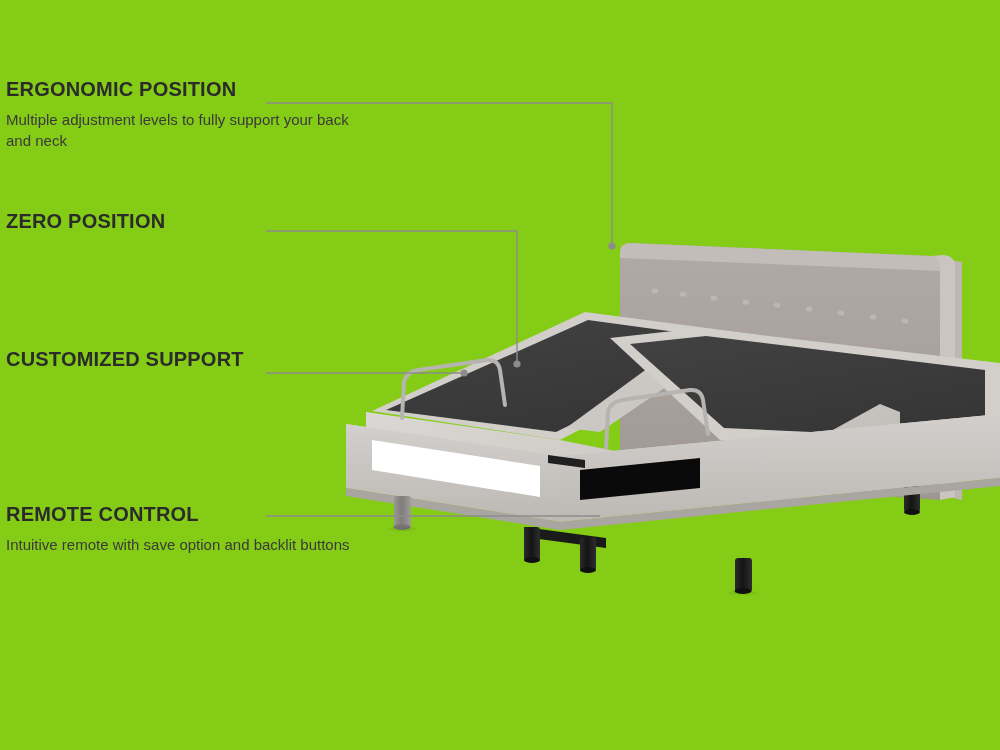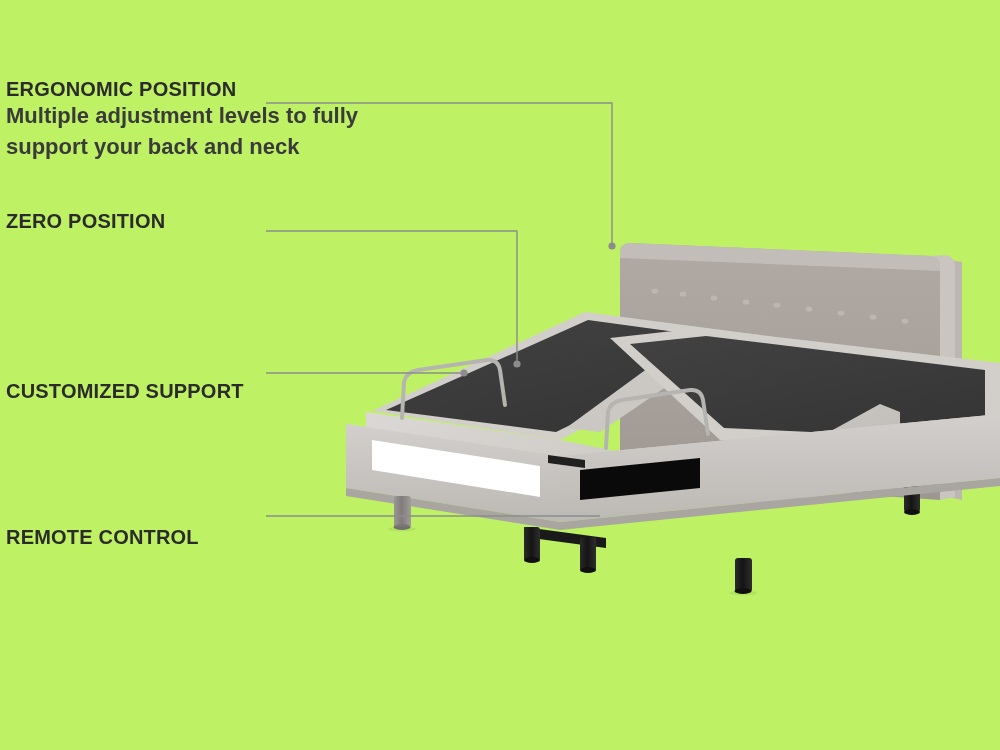--- a/index.html
+++ b/index.html
@@ -4,43 +4,44 @@
 <title>Adjustable Bed Features</title>
 <style>
   * { margin:0; padding:0; box-sizing:border-box; }
   html, body { width:1000px; height:750px; }
   body {
     background:#ffffff;
     font-family:"Liberation Sans", sans-serif;
     overflow:hidden;
     position:relative;
   }
-  #stage { position:relative; width:1000px; height:750px; background:#bef264; }
+  #stage { position:relative; width:1000px; height:750px; background:#84cc16; }
 
   
   .callout { position:absolute; left:6px; }
   .callout-title {
     font-size:20px;
     font-weight:700;
     letter-spacing:0.2px;
     color:#2b2b2b;
     line-height:1.1;
     white-space:nowrap;
   }
   .callout-body {
-    font-size:22px;
-    font-weight:700;
+    font-size:15px;
+    font-weight:400;
     color:#3a3a3a;
     line-height:1.42;
+    margin-top:9px;
     max-width:355px;
   }
   #callout-ergonomic { top:78px; }
   #callout-zero      { top:210px; }
-  #callout-custom    { top:380px; }
-  #callout-remote    { top:526px; }
+  #callout-custom    { top:348px; }
+  #callout-remote    { top:503px; }
 
   
   #leader-lines {
     position:absolute; left:0; top:0; width:1000px; height:750px;
     pointer-events:none;
   }
 
   
   #bed-illustration {
     position:absolute; left:0; top:0; width:1000px; height:750px;
@@ -215,15 +216,16 @@
   <div class="callout" id="callout-zero">
     <div class="callout-title">ZERO POSITION</div>
   </div>
 
   <div class="callout" id="callout-custom">
     <div class="callout-title">CUSTOMIZED SUPPORT</div>
   </div>
 
   <div class="callout" id="callout-remote">
     <div class="callout-title">REMOTE CONTROL</div>
+    <div class="callout-body">Intuitive remote with save option and backlit buttons</div>
   </div>
 
 </div>
 
 </body></html>

